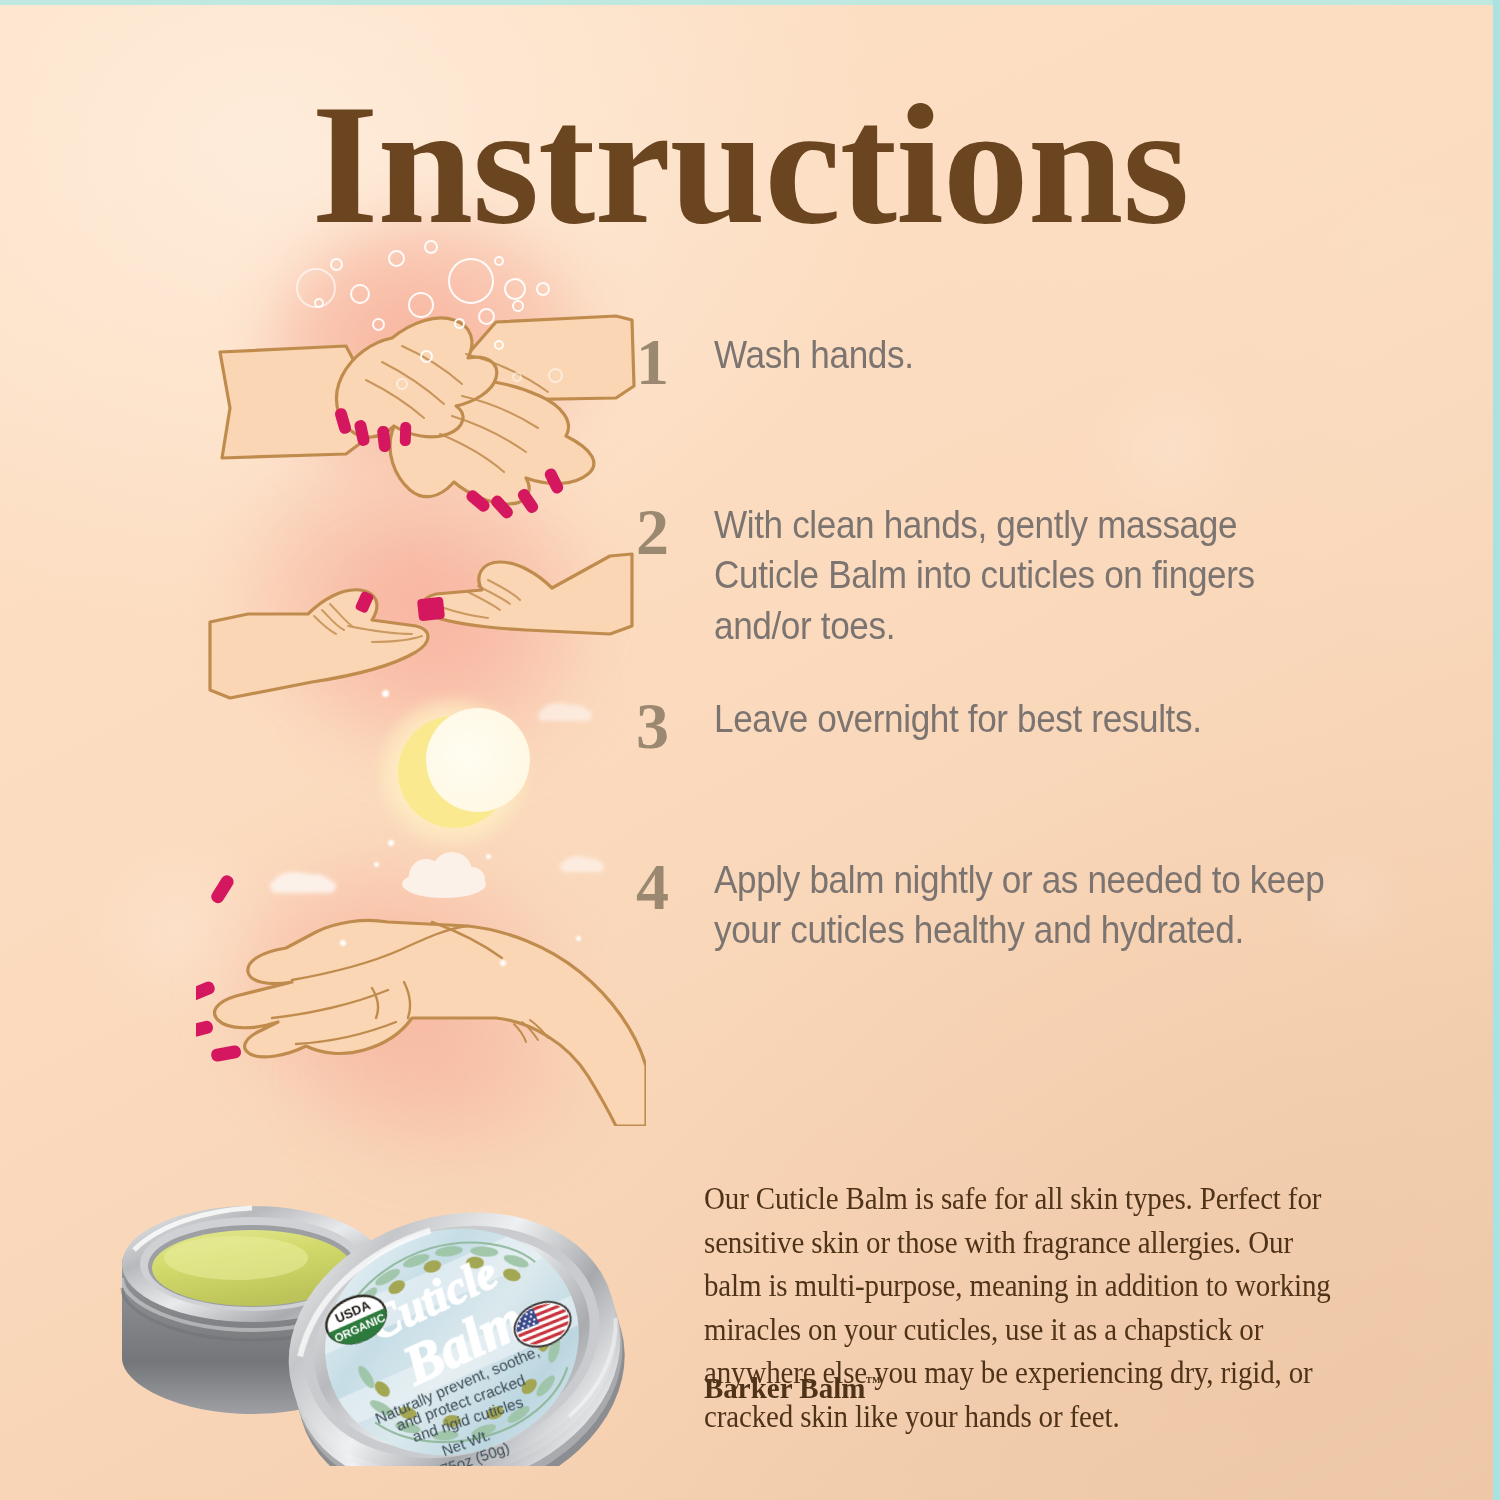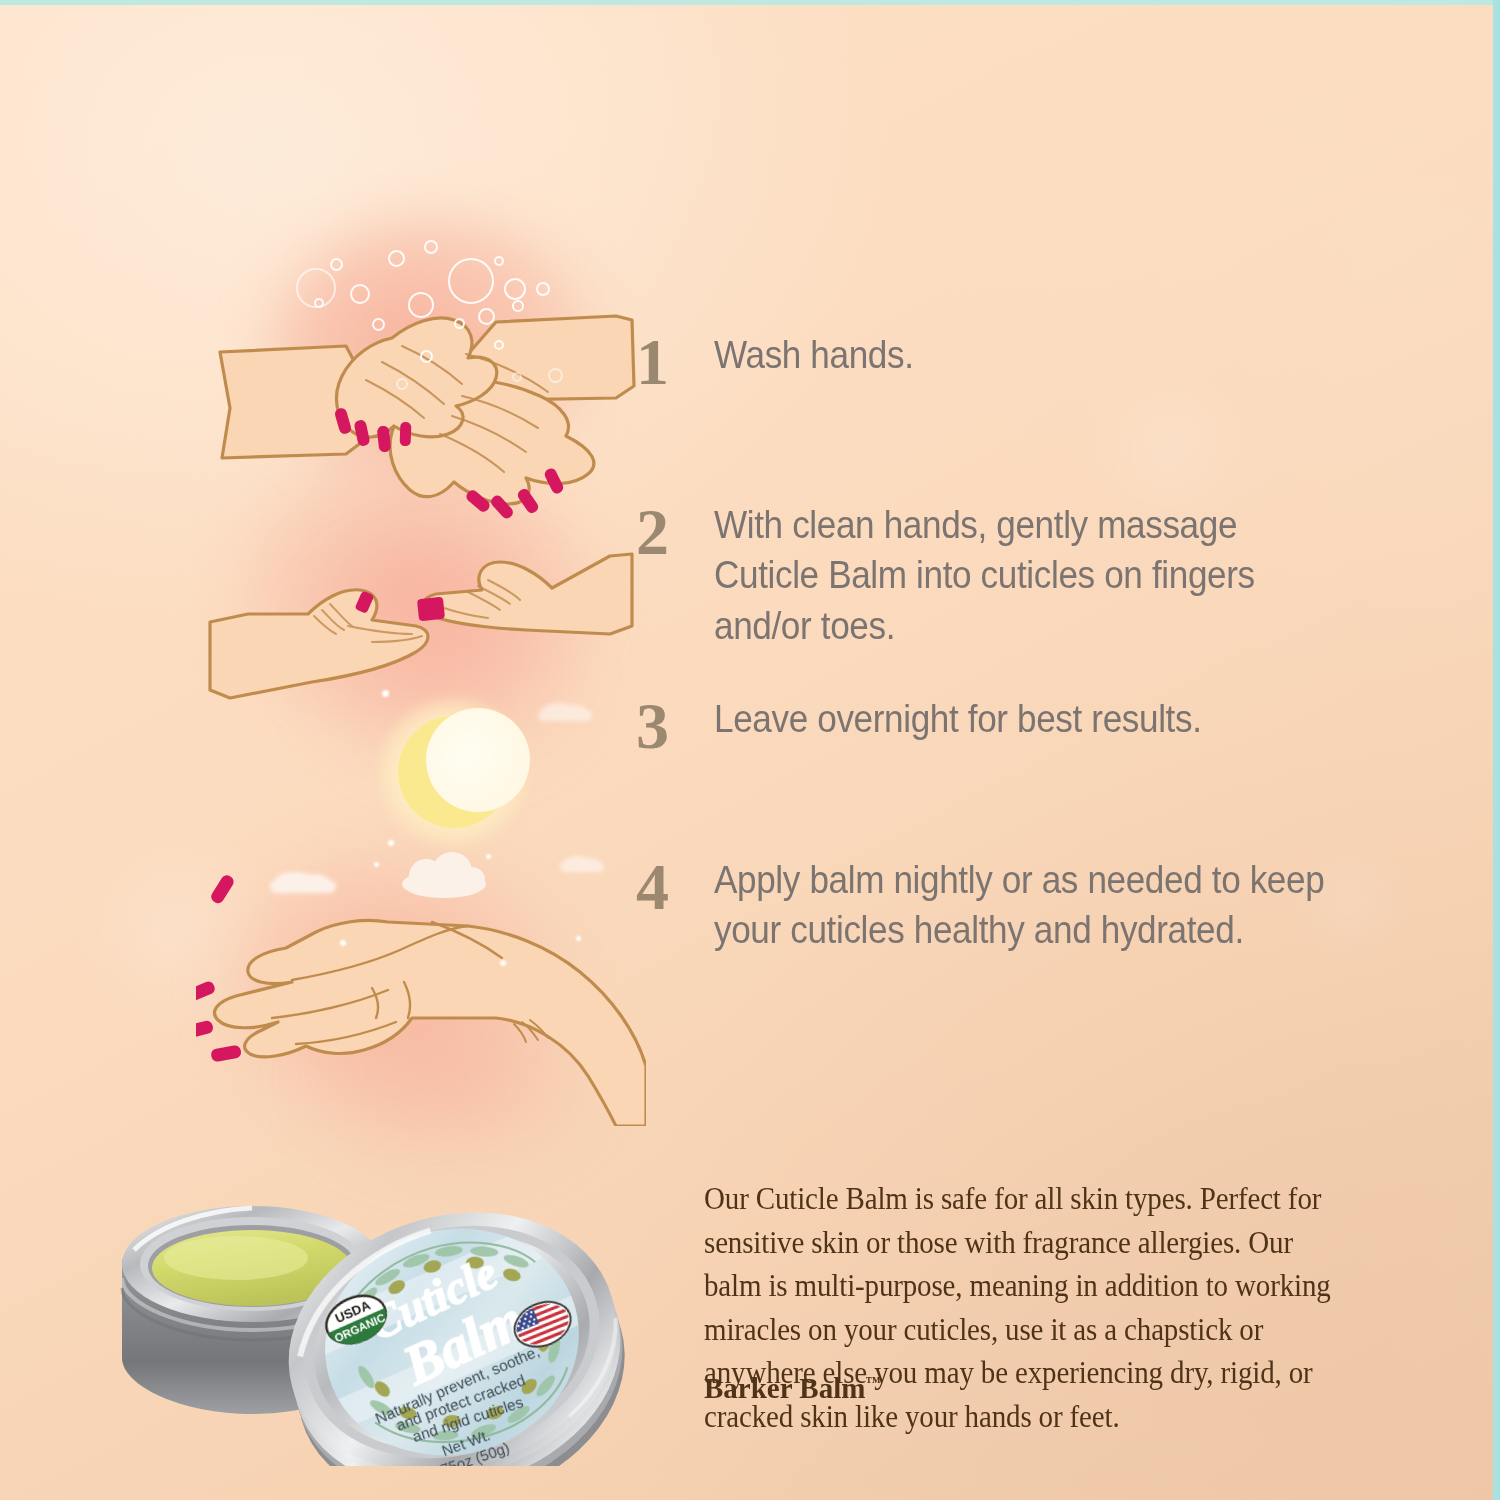--- a/index.html
+++ b/index.html
@@ -165,20 +165,21 @@
   .tin{ position:absolute; left:104px; top:1146px; width:580px; height:320px; z-index:15; }
 </style>
 </head>
 <body>
 
 <div id="poster">
 
   <div class="edge-top"></div>
   <div class="edge-right"></div>
 
+  <div class="title">Instructions</div>
 
   <div class="blob blob-a"></div>
   <div class="blob blob-b"></div>
   <div class="blob blob-c"></div>
   <div class="blob blob-d"></div>
   <div class="blob blob-e"></div>
 
   <svg class="art" style="left:196px; top:250px; width:440px; height:290px;" viewBox="0 0 440 290">
     <g fill="#fbd6b4" stroke="#c08c4e" stroke-width="3.2" stroke-linejoin="round" stroke-linecap="round">
 

